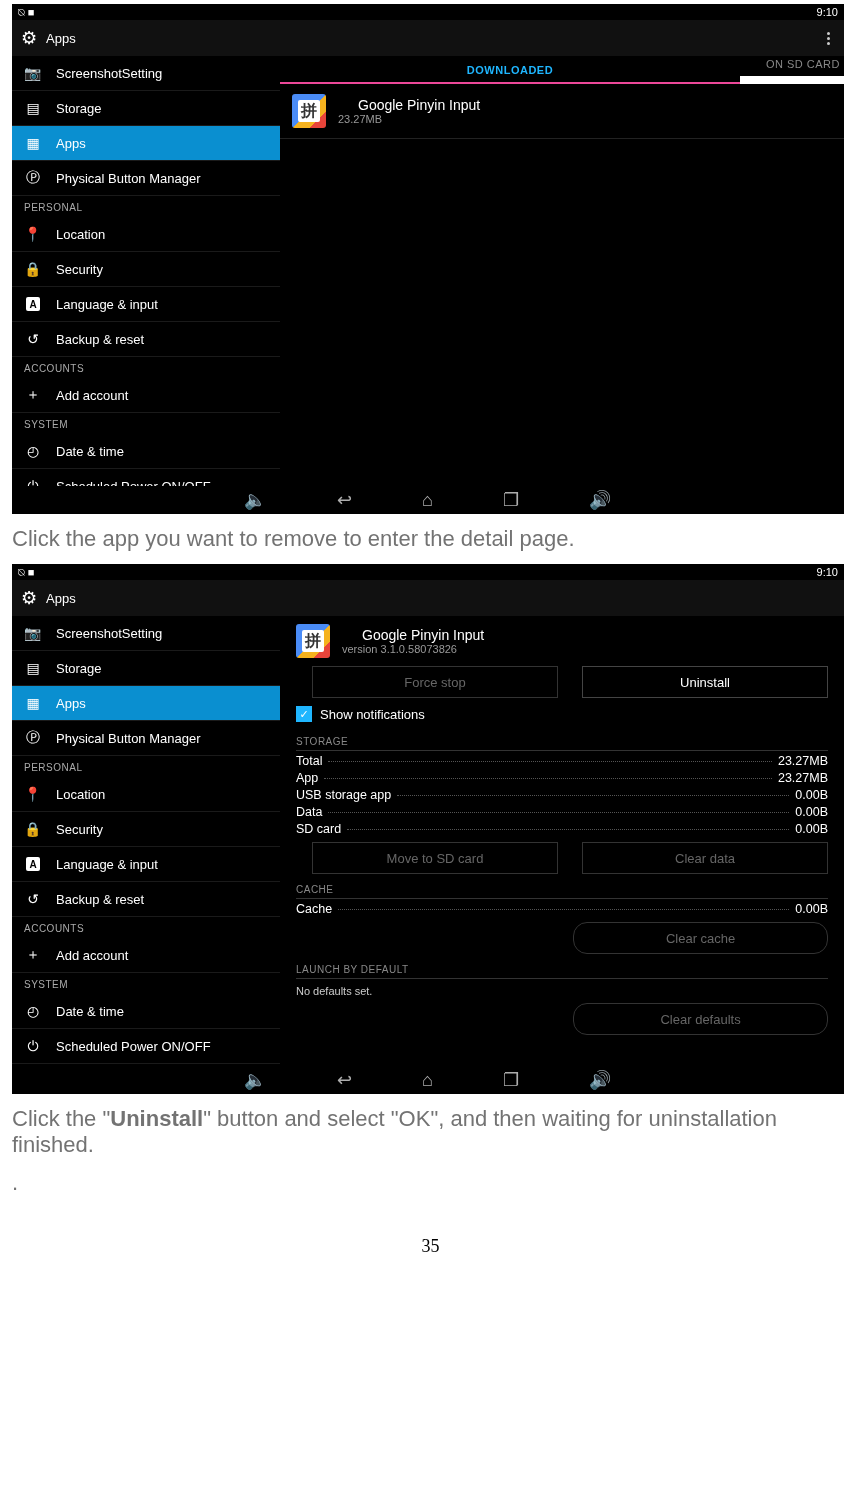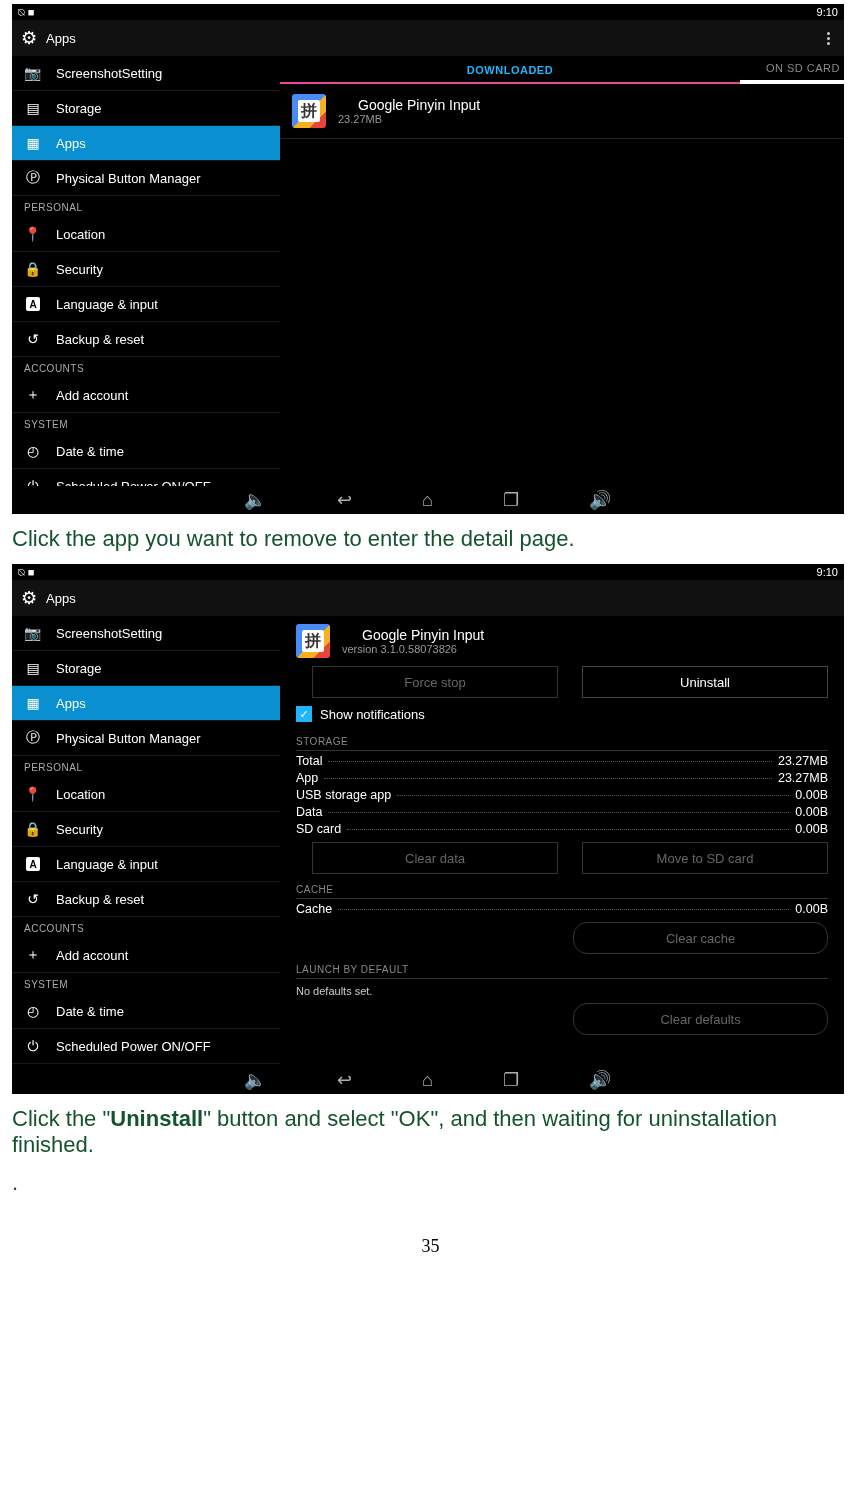--- a/index.html
+++ b/index.html
@@ -1,17 +1,17 @@
 <!DOCTYPE html>
 <html><head>
 <meta charset="utf-8">
 <style>
   body { margin:0; font-family: Arial, Helvetica, sans-serif; background:#fff; width:861px; }
   .page { padding: 0 8px; }
-  .instr { font-size:22px; margin:12px 4px; color:#14532d; }
+  .instr { font-size:22px; margin:12px 4px; color:#737373; }
   .instr b { font-weight:bold; }
   .pagenum { text-align:center; font-size:18px; margin-top:40px; font-family:"Times New Roman",serif; }
 
   .shot { width:832px; background:#000; color:#fff; font-size:13px; margin:4px; position:relative; }
   .statusbar { display:flex; align-items:center; height:16px; padding:0 6px; font-size:11px; background:#000;}
   .statusbar .right { margin-left:auto; }
   .titlebar { display:flex; align-items:center; height:36px; padding:0 6px; background:#111;}
   .gear { width:22px; height:22px; display:flex; align-items:center; justify-content:center; font-size:18px; }
   .kebab { margin-left:auto; width:20px; text-align:center; font-size:16px; letter-spacing:0; line-height:6px;}
   .kebab div{width:3px;height:3px;background:#ccc;margin:2px auto;border-radius:50%;}
@@ -19,21 +19,21 @@
   .body.tall { height:450px; }
   .sidebar { width:268px; background:#000; overflow:hidden; }
   .sb-item { display:flex; align-items:center; height:34px; padding:0 10px 0 12px; gap:14px; border-bottom:1px solid #1a1a1a; cursor:pointer;}
   .sb-item.sel { background:#0a8fd0; }
   .sb-head { font-size:10px; color:#aaa; padding:6px 12px 4px; letter-spacing:0.5px;}
   .sb-ico { width:18px; height:18px; display:flex; align-items:center; justify-content:center; font-size:14px;}
   .ico-sq { width:14px;height:14px;background:#fff;color:#000;font-size:10px;font-weight:bold;display:flex;align-items:center;justify-content:center;border-radius:2px;}
 
   .main { flex:1; background:#000; display:flex; flex-direction:column; position:relative;}
   .tabs { display:flex; height:28px; align-items:flex-end; font-size:11px; letter-spacing:0.5px;}
-  .tab { flex:1; text-align:center; padding-bottom:6px; color:#888; border-bottom:4px solid #ffffff;}
+  .tab { flex:1; text-align:center; padding-bottom:6px; color:#888; border-bottom:8px solid #ffffff;}
   .tab.active { color:#1fb6ff; border-bottom:2px solid #ec4899; font-weight:bold;}
   .tab.right { flex:0 0 100px; text-align:right; padding-right:4px;}
   .app-row { display:flex; align-items:center; padding:10px 12px; gap:12px; border-bottom:1px solid #222;}
   .app-ico { width:34px;height:34px;background:#f55a1e;border-radius:3px;display:flex;align-items:center;justify-content:center;font-size:18px;color:#fff;font-weight:bold;
     background:linear-gradient(135deg,#4a8cf7 0 50%,#f5b21e 0 75%,#e8443a 0);}
   .app-ico span{background:#fff;color:#333;width:22px;height:22px;display:flex;align-items:center;justify-content:center;border-radius:2px;font-size:16px;}
   .app-name { font-size:14px;margin-left:20px;}
   .app-sub { font-size:11px; color:#999;}
   .storagebar { position:absolute; left:0; right:0; bottom:0; height:28px;}
   .storagebar .lbl{position:absolute;left:0;right:0;top:-4px;text-align:center;font-size:10px;color:#ccc;}
@@ -261,22 +261,22 @@
               <span>Data</span>
               <span class="dots"></span>
               <span>0.00B</span>
             </div>
         <div class="kv">
               <span>SD card</span>
               <span class="dots"></span>
               <span>0.00B</span>
             </div>
         <div class="btn-row smallgap">
+          <div class="btn half disabled">Move to SD card</div>
           <div class="btn half disabled">Clear data</div>
-          <div class="btn half disabled">Move to SD card</div>
         </div>
         <div class="sec-head">CACHE</div>
         <div class="kv">
               <span>Cache</span>
               <span class="dots"></span>
               <span>0.00B</span>
             </div>
         <div class="btn-row single">
               <div class="btn disabled">Clear cache</div>
             </div>

